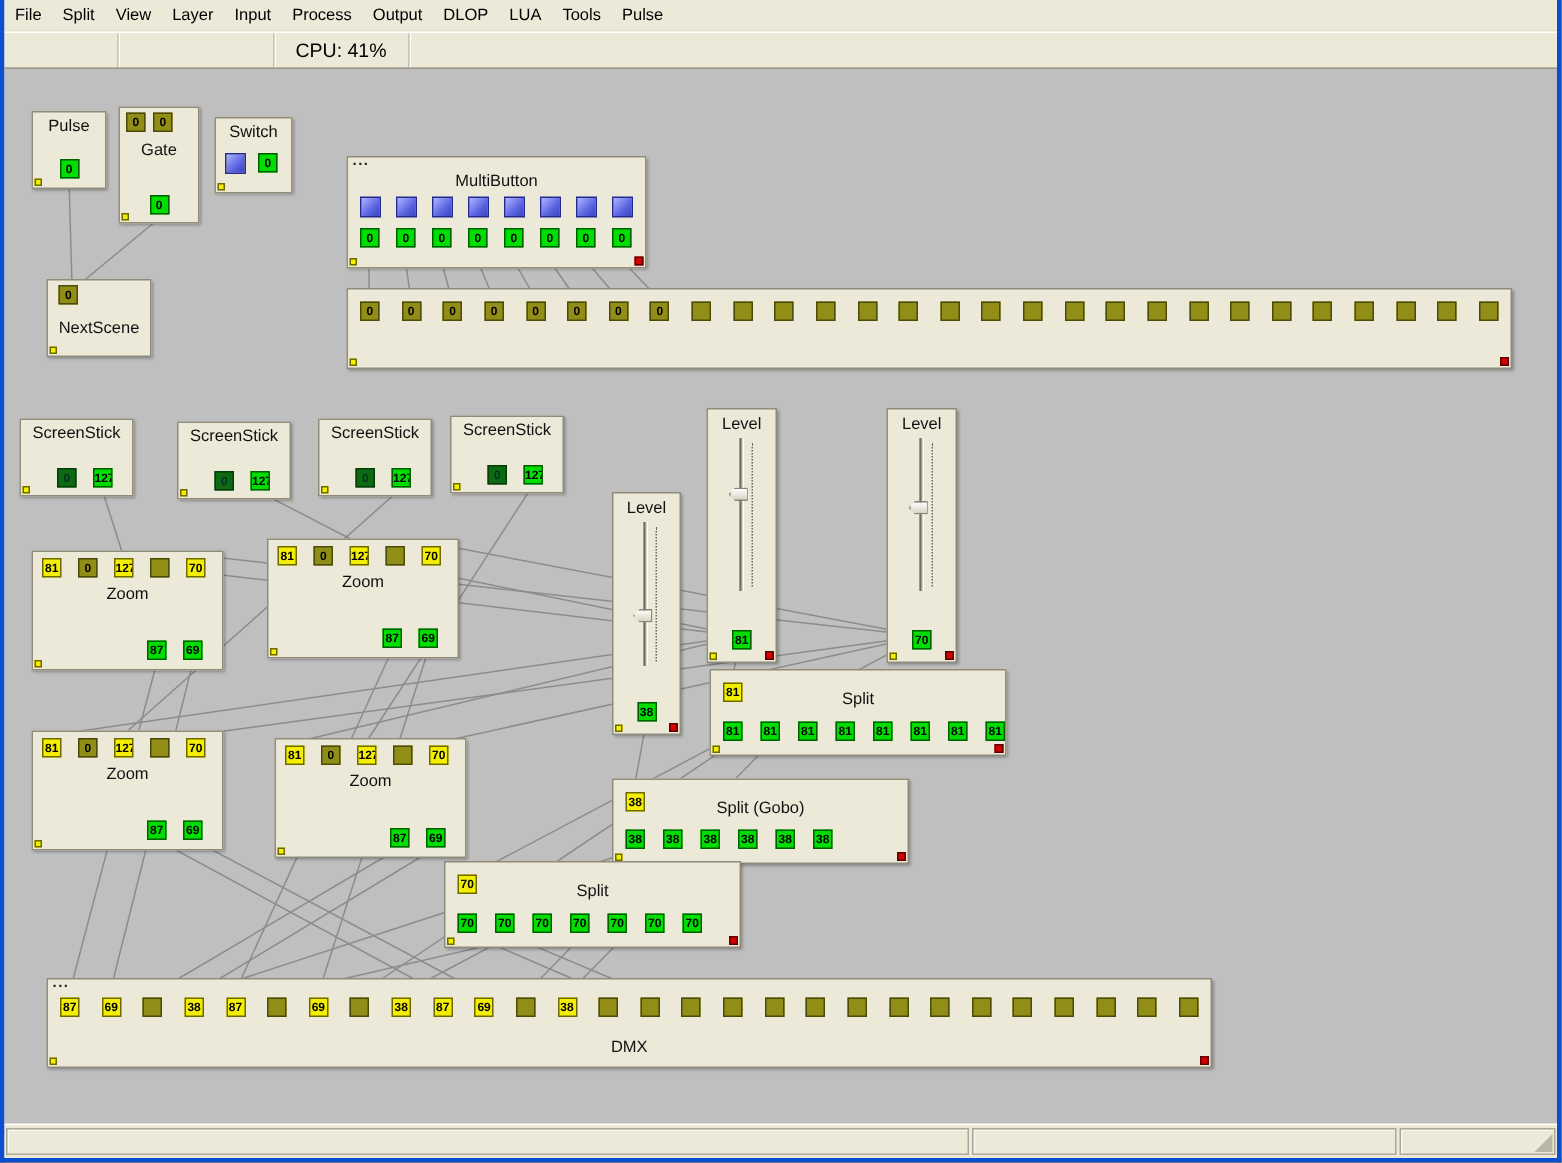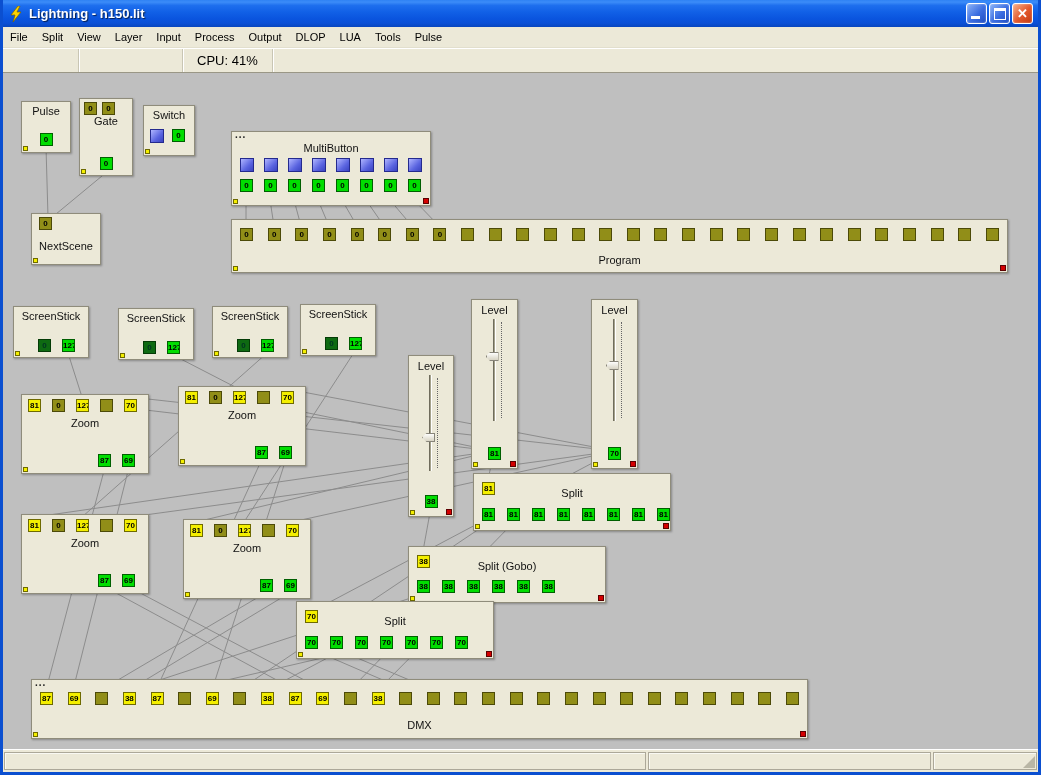--- a/index.html
+++ b/index.html
@@ -52,35 +52,20 @@
   
   .statusbar{height:23px;flex:0 0 23px;display:flex;gap:2px;padding:2px 1px;background:#ece9d8;border-top:1px solid #fff;}
   .spanel{position:relative;border:1px solid #aca899;box-shadow:inset 1px 1px 0 rgba(255,255,255,.7);}
   .grip{position:absolute;right:1px;bottom:1px;width:0;height:0;border-left:12px solid transparent;border-bottom:12px solid #b9b6a5;}
 </style>
 </head>
 <body>
 
 <div class="window">
 
-  <div class="titlebar">
-    <svg class="ticon" viewBox="0 0 16 16">
-      <polygon points="10,0 3,9 7,9 5,16 13,6 9,6 12,0" fill="#ffd400" stroke="#7a6400" stroke-width="0.7"></polygon>
-    </svg>
-    <span class="ttext">Lightning - h150.lit</span>
-    <div class="wbtn">
-        <span class="gmin"></span>
-      </div>
-    <div class="wbtn">
-        <span class="gmax"></span>
-      </div>
-    <div class="wbtn close">
-        <span class="gclose">✕</span>
-      </div>
-  </div>
 
   <div class="menubar">
     <span>File</span>
     <span>Split</span>
     <span>View</span>
     <span>Layer</span>
     <span>Input</span>
     <span>Process</span>
     <span>Output</span>
     <span>DLOP</span>
@@ -148,21 +133,21 @@
           <span class="port g">0</span>
         </div>
       <i class="cy"></i>
     </div>
 
     <div class="node" style="left:76px;top:25px;width:54px;height:78px">
       <div class="prow" style="margin-top:3px;padding-left:4px;gap:5px">
           <span class="port o">0</span>
           <span class="port o">0</span>
         </div>
-      <div class="n-label" style="">Gate</div>
+      <div class="n-label" style="margin-top:6px">Gate</div>
       <div class="prow" style="margin-top:auto;margin-bottom:5px;justify-content:center">
           <span class="port g">0</span>
         </div>
       <i class="cy"></i>
     </div>
 
     <div class="node" style="left:140px;top:32px;width:52px;height:51px">
       <div class="n-label" style="margin-top:3px">Switch</div>
       <div class="prow" style="margin-top:7px;padding-left:6px;gap:8px">
           <span class="port b"></span>
@@ -230,21 +215,20 @@
           <span class="port o"></span>
           <span class="port o"></span>
           <span class="port o"></span>
           <span class="port o"></span>
           <span class="port o"></span>
           <span class="port o"></span>
           <span class="port o"></span>
           <span class="port o"></span>
           <span class="port o"></span>
         </div>
-      <div class="n-label" style="margin-top:auto;margin-bottom:5px">Program</div>
       <i class="cy"></i>
       <i class="cr"></i>
     </div>
 
     <div class="node" style="left:10px;top:233px;width:76px;height:52px">
       <div class="n-label" style="margin-top:3px">ScreenStick</div>
       <div class="prow" style="margin-top:auto;margin-bottom:5px;padding-left:24px;gap:11px">
           <span class="port dg">0</span>
           <span class="port g">127</span>
         </div>

